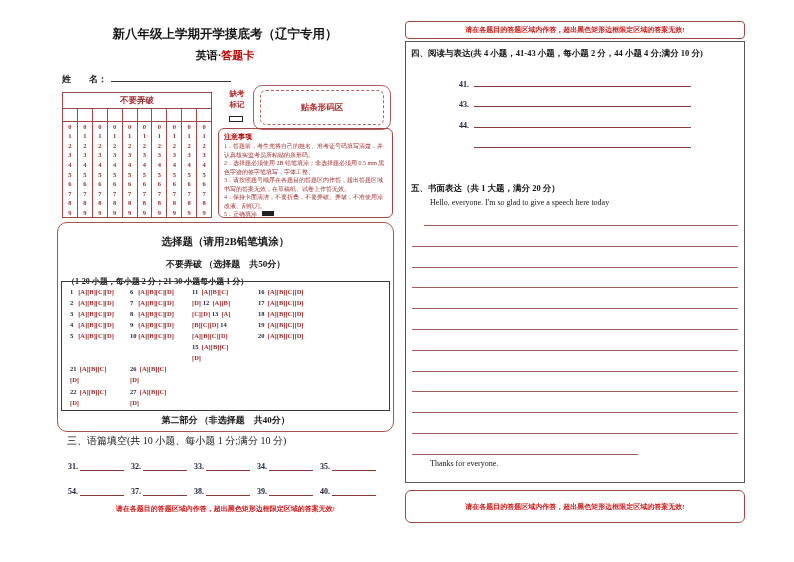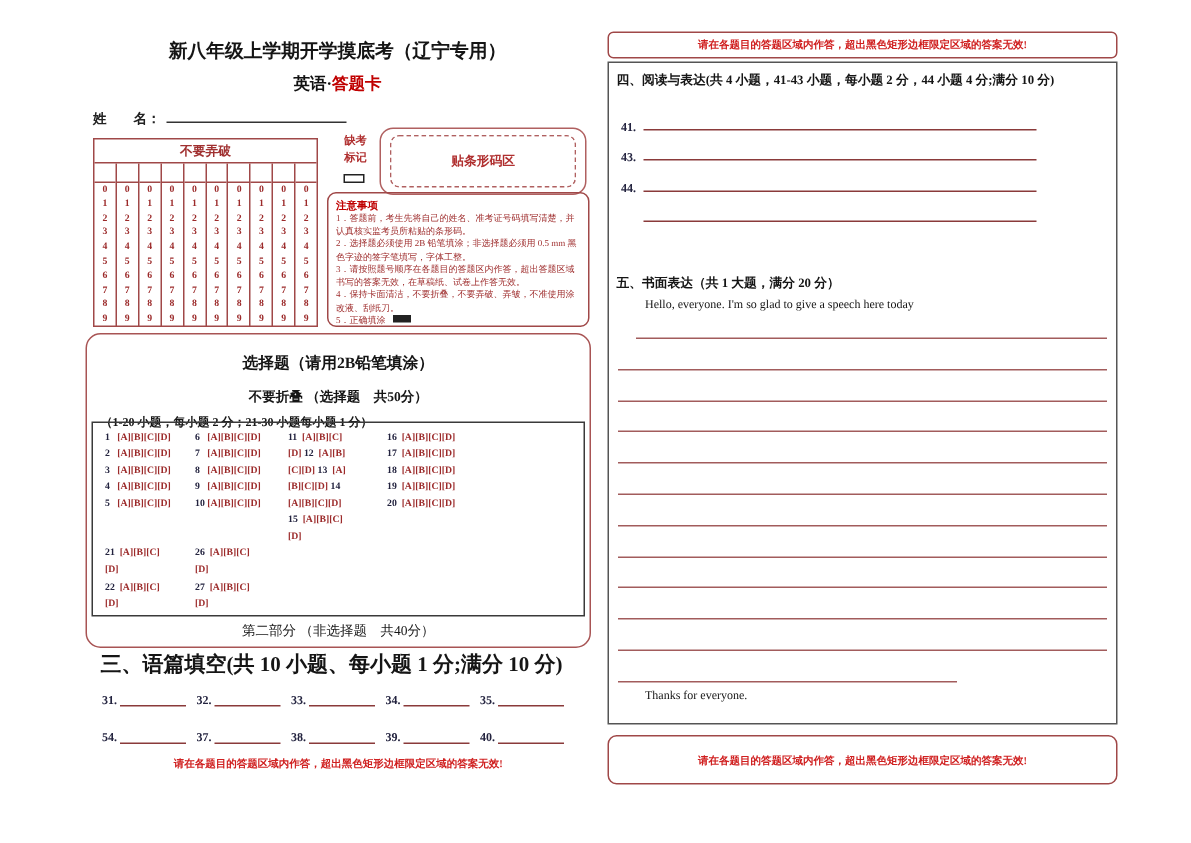--- a/index.html
+++ b/index.html
@@ -54,38 +54,38 @@
   #bub-block1 .bub-col:nth-child(1){width:60px;}
   #bub-block1 .bub-col:nth-child(2){width:62px;}
   #bub-block1 .bub-col:nth-child(3){width:66px;}
   #bub-block2 .bub-col:nth-child(1){width:60px;}
   #bub-block2 .bub-col:nth-child(2){width:62px;}
   .bub-line{font-size:6.5px;font-weight:bold;line-height:11px;white-space:pre;}
   #bub-block2 .bub-line{line-height:11.3px;}
   .qn{color:#23233f;}
   .opt{color:#9c2b2b;}
 
-  .part2-title{top:191px;left:0;width:100%;text-align:center;font-size:9px;font-weight:normal;color:#151515;}
-  .sec3-title{top:211px;left:9px;font-size:14px;font-weight:bold;color:#151515;}
+  .part2-title{top:191px;left:0;width:100%;text-align:center;font-size:9px;font-weight:bold;color:#151515;}
+  .sec3-title{top:211px;left:9px;font-size:10px;font-weight:normal;color:#151515;}
   #gap-rows{top:234px;left:10px;right:10px;position:absolute;}
   .blank-row{display:flex;height:14px;margin-bottom:11px;}
   .blank-item{flex:1;display:flex;align-items:flex-end;}
   .bnum{font-size:8px;font-weight:bold;color:#23233f;}
   .bline{flex:0 0 44px;height:10px;border-bottom:1px solid #8a3a3a;margin-left:2px;margin-right:6px;}
   .warn-text{font-size:7px;font-weight:bold;color:#d02020;}
   .left-warning{top:281px;left:0;width:100%;text-align:center;}
 
   
   #top-warning-box{left:405px;top:21px;width:340px;height:18px;border:1px solid #a04848;border-radius:4px;
                    display:flex;align-items:center;justify-content:center;}
   #main-right-box{left:405px;top:41px;width:340px;height:442px;border:1px solid #555;}
   .sec4-title{top:6px;left:5px;right:5px;font-size:8.5px;font-weight:bold;color:#151515;}
   #reading-rows{position:absolute;top:26px;left:8px;right:53px;}
   .read-row{height:20.5px;display:flex;align-items:flex-end;}
-  .rnum{font-size:8px;font-weight:bold;color:#23233f;width:15px;flex:0 0 15px;}
+  .rnum{font-size:8px;font-weight:bold;color:#23233f;width:15px;flex:0 0 15px;margin-left:45px;}
   .rline{flex:1;height:1px;border-bottom:1px solid #8a3a3a;margin-bottom:2px;}
   .sec5-title{top:141px;left:5px;font-size:8.5px;font-weight:bold;color:#151515;}
   .hello{top:156px;left:24px;font-size:8px;color:#151515;}
   .wline{position:absolute;height:1px;border-bottom:1px solid #a25c5c;}
   .wline.indent{left:18px;right:6px;}
   .wline.full{left:6px;right:6px;}
   .wline.short{left:6px;width:226px;}
   .thanks{top:417px;left:24px;font-size:8px;color:#151515;}
   #bottom-warning-box{left:405px;top:490px;width:340px;height:33px;border:1px solid #a04848;border-radius:6px;
                       display:flex;align-items:center;justify-content:center;}
@@ -256,21 +256,21 @@
         <div class="note-item">1．答题前，考生先将自己的姓名、准考证号码填写清楚，并认真核实监考员所粘贴的条形码。</div>
         <div class="note-item">2．选择题必须使用 2B 铅笔填涂；非选择题必须用 0.5 mm 黑色字迹的签字笔填写，字体工整。</div>
         <div class="note-item">3．请按照题号顺序在各题目的答题区内作答，超出答题区域书写的答案无效，在草稿纸、试卷上作答无效。</div>
         <div class="note-item">4．保持卡面清洁，不要折叠，不要弄破、弄皱，不准使用涂改液、刮纸刀。</div>
         <div class="note-item"><span>5．正确填涂</span><span class="fill-demo"></span></div>
       </div>
   </div>
 
   <div class="abs" id="main-left-box">
     <div class="abs sel-title">选择题（请用2B铅笔填涂）</div>
-    <div class="abs part1-title">不要折叠 （选择题　共50分）</div>
+    <div class="abs part1-title">不要弄破 （选择题　共50分）</div>
     <div class="abs part1-note">（1-20 小题，每小题 2 分；21-30 小题每小题 1 分）</div>
 
     <div class="abs" id="bubble-box">
       <div class="bub-grid" id="bub-block1">
           <div class="bub-col"><div class="bub-line"><span class="qn">1</span><span class="opt">   [A][B][C][D]</span></div><div class="bub-line"><span class="qn">2</span><span class="opt">   [A][B][C][D]</span></div><div class="bub-line"><span class="qn">3</span><span class="opt">   [A][B][C][D]</span></div><div class="bub-line"><span class="qn">4</span><span class="opt">   [A][B][C][D]</span></div><div class="bub-line"><span class="qn">5</span><span class="opt">   [A][B][C][D]</span></div></div>
           <div class="bub-col"><div class="bub-line"><span class="qn">6</span><span class="opt">   [A][B][C][D]</span></div><div class="bub-line"><span class="qn">7</span><span class="opt">   [A][B][C][D]</span></div><div class="bub-line"><span class="qn">8</span><span class="opt">   [A][B][C][D]</span></div><div class="bub-line"><span class="qn">9</span><span class="opt">   [A][B][C][D]</span></div><div class="bub-line"><span class="qn">10</span><span class="opt"> [A][B][C][D]</span></div></div>
           <div class="bub-col"><div class="bub-line"><span class="qn">11</span><span class="opt">  [A][B][C]</span></div><div class="bub-line"><span class="opt">[D] </span><span class="qn">12</span><span class="opt">  [A][B]</span></div><div class="bub-line"><span class="opt">[C][D] </span><span class="qn">13</span><span class="opt">  [A]</span></div><div class="bub-line"><span class="opt">[B][C][D] </span><span class="qn">14</span></div><div class="bub-line"><span class="opt">[A][B][C][D]</span></div><div class="bub-line"><span class="qn">15</span><span class="opt">  [A][B][C]</span></div><div class="bub-line"><span class="opt">[D]</span></div></div>
           <div class="bub-col"><div class="bub-line"><span class="qn">16</span><span class="opt">  [A][B][C][D]</span></div><div class="bub-line"><span class="qn">17</span><span class="opt">  [A][B][C][D]</span></div><div class="bub-line"><span class="qn">18</span><span class="opt">  [A][B][C][D]</span></div><div class="bub-line"><span class="qn">19</span><span class="opt">  [A][B][C][D]</span></div><div class="bub-line"><span class="qn">20</span><span class="opt">  [A][B][C][D]</span></div></div>
         </div>
       <div class="bub-grid" id="bub-block2">

